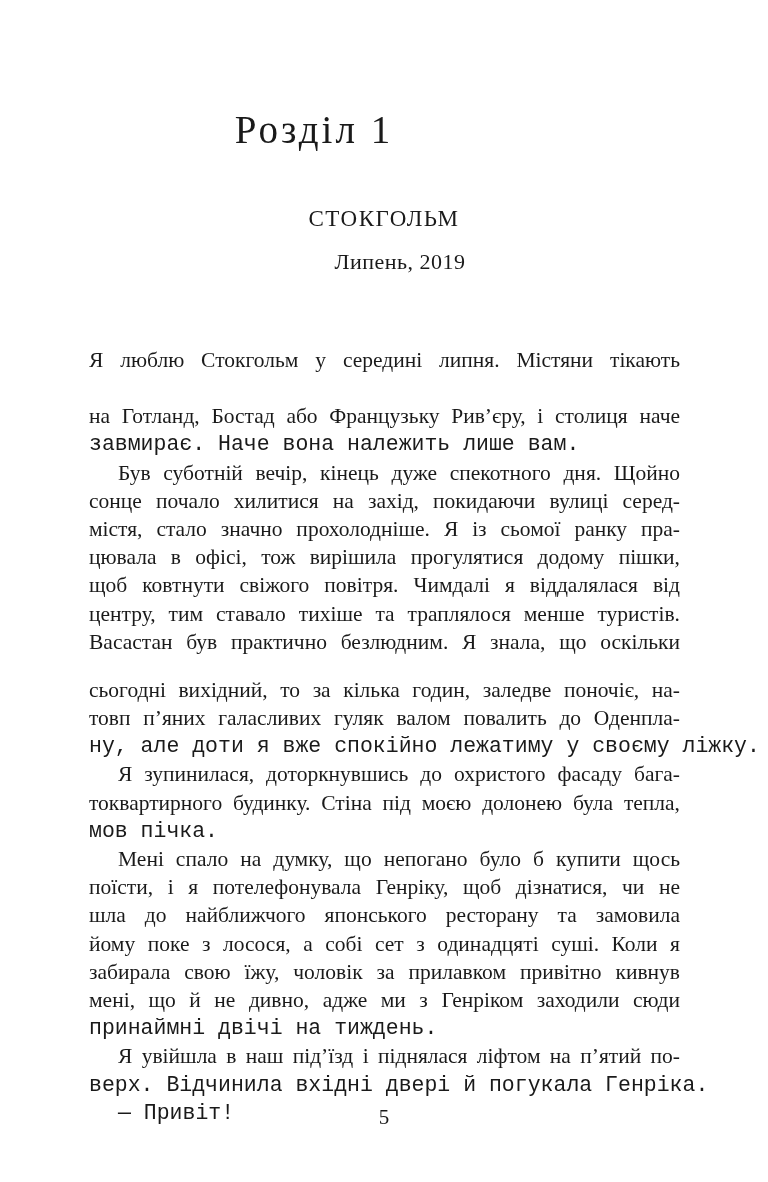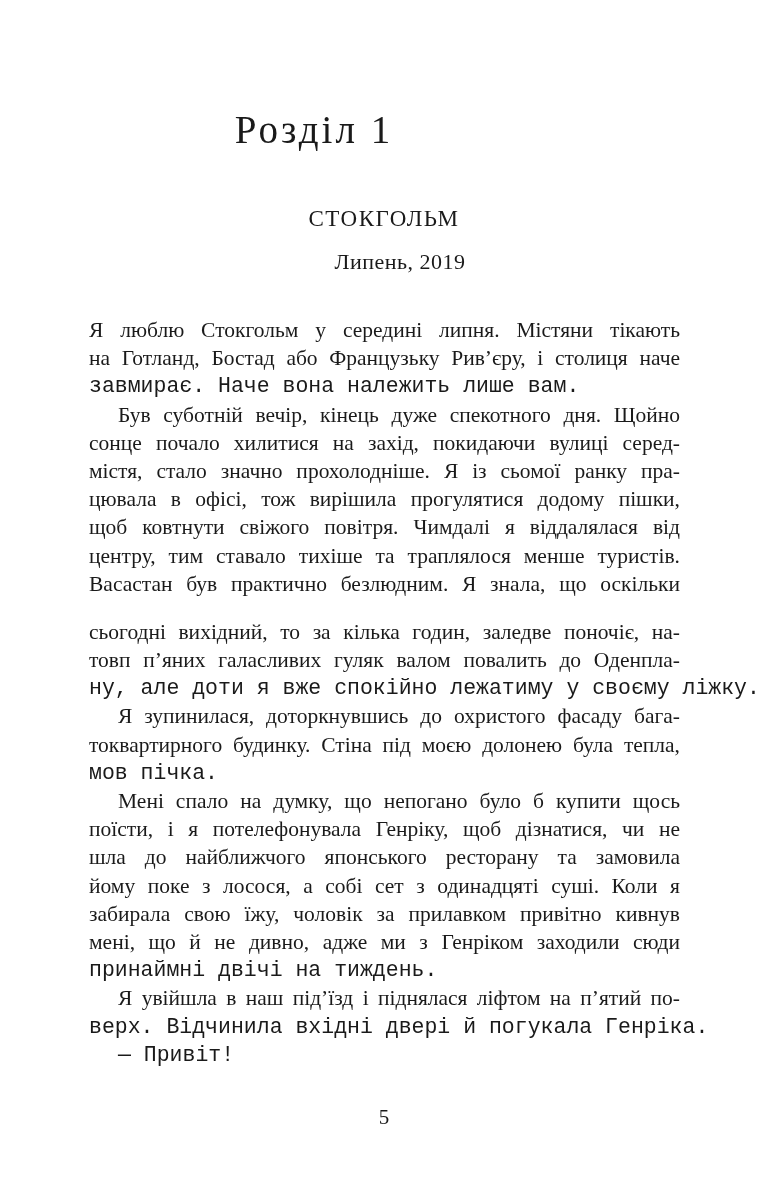--- a/index.html
+++ b/index.html
@@ -86,22 +86,22 @@
 </style>
 </head>
 <body>
 
 <h1 class="chapter-title">Розділ 1</h1>
 <h2 class="place">СТОКГОЛЬМ</h2>
 <div class="date">Липень, 2019</div>
 
 <div class="body-text" id="body-text">
     <div>
-      <span class="line" style="white-space: normal; overflow: hidden;">Я люблю Стокгольм у середині липня. Містяни тікають</span>
-      <span class="line" style="white-space: normal; overflow: hidden;">на Готланд, Бостад або Французьку Рив’єру, і столиця наче</span>
+      <span class="line" style="white-space: normal; overflow: hidden; margin-top: 30px;">Я люблю Стокгольм у середині липня. Містяни тікають</span>
+      <span class="line" style="white-space: normal; overflow: hidden; margin-top: 28px;">на Готланд, Бостад або Французьку Рив’єру, і столиця наче</span>
       <span class="line last">завмирає. Наче вона належить лише вам.</span>
     </div>
     <div>
       <span class="line indent" style="white-space: normal; overflow: hidden;">Був суботній вечір, кінець дуже спекотного дня. Щойно</span>
       <span class="line" style="white-space: normal; overflow: hidden;">сонце почало хилитися на захід, покидаючи вулиці серед-</span>
       <span class="line" style="white-space: normal; overflow: hidden;">містя, стало значно прохолодніше. Я із сьомої ранку пра-</span>
       <span class="line" style="white-space: normal; overflow: hidden;">цювала в офісі, тож вирішила прогулятися додому пішки,</span>
       <span class="line" style="white-space: normal; overflow: hidden;">щоб ковтнути свіжого повітря. Чимдалі я віддалялася від</span>
       <span class="line" style="white-space: normal; overflow: hidden;">центру, тим ставало тихіше та траплялося менше туристів.</span>
       <span class="line" style="white-space: normal; overflow: hidden;">Васастан був практично безлюдним. Я знала, що оскільки</span>

